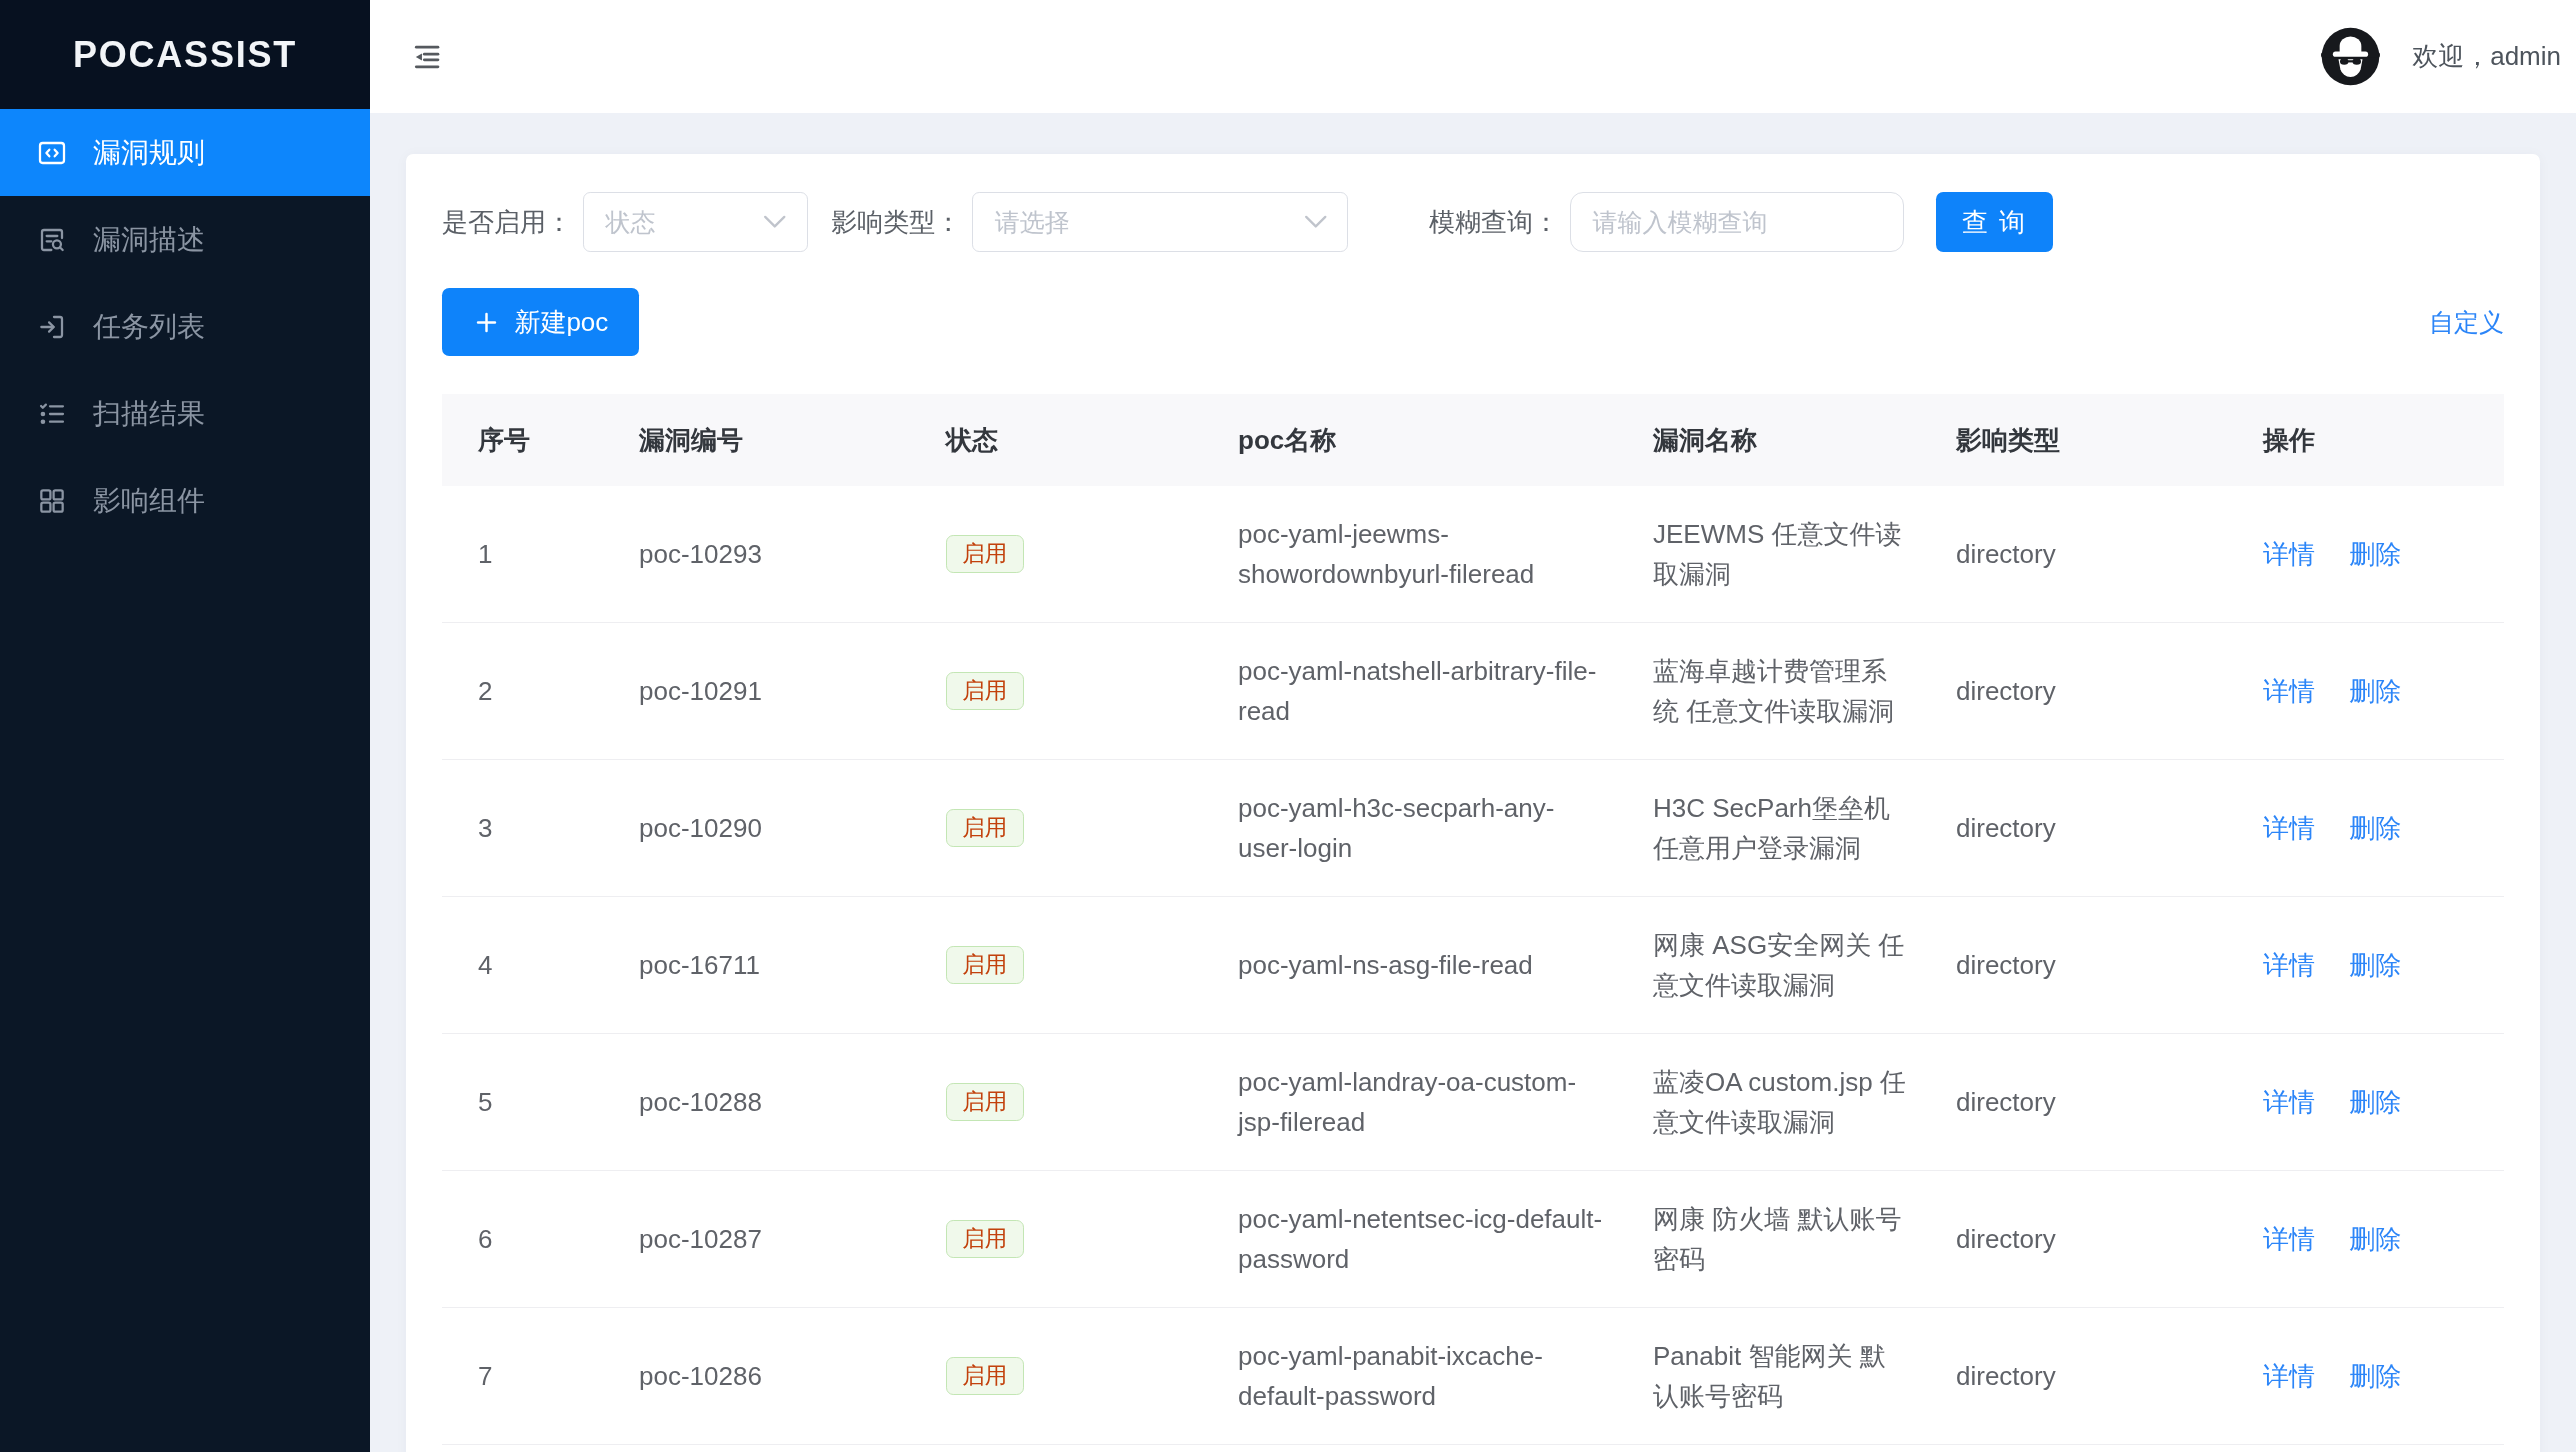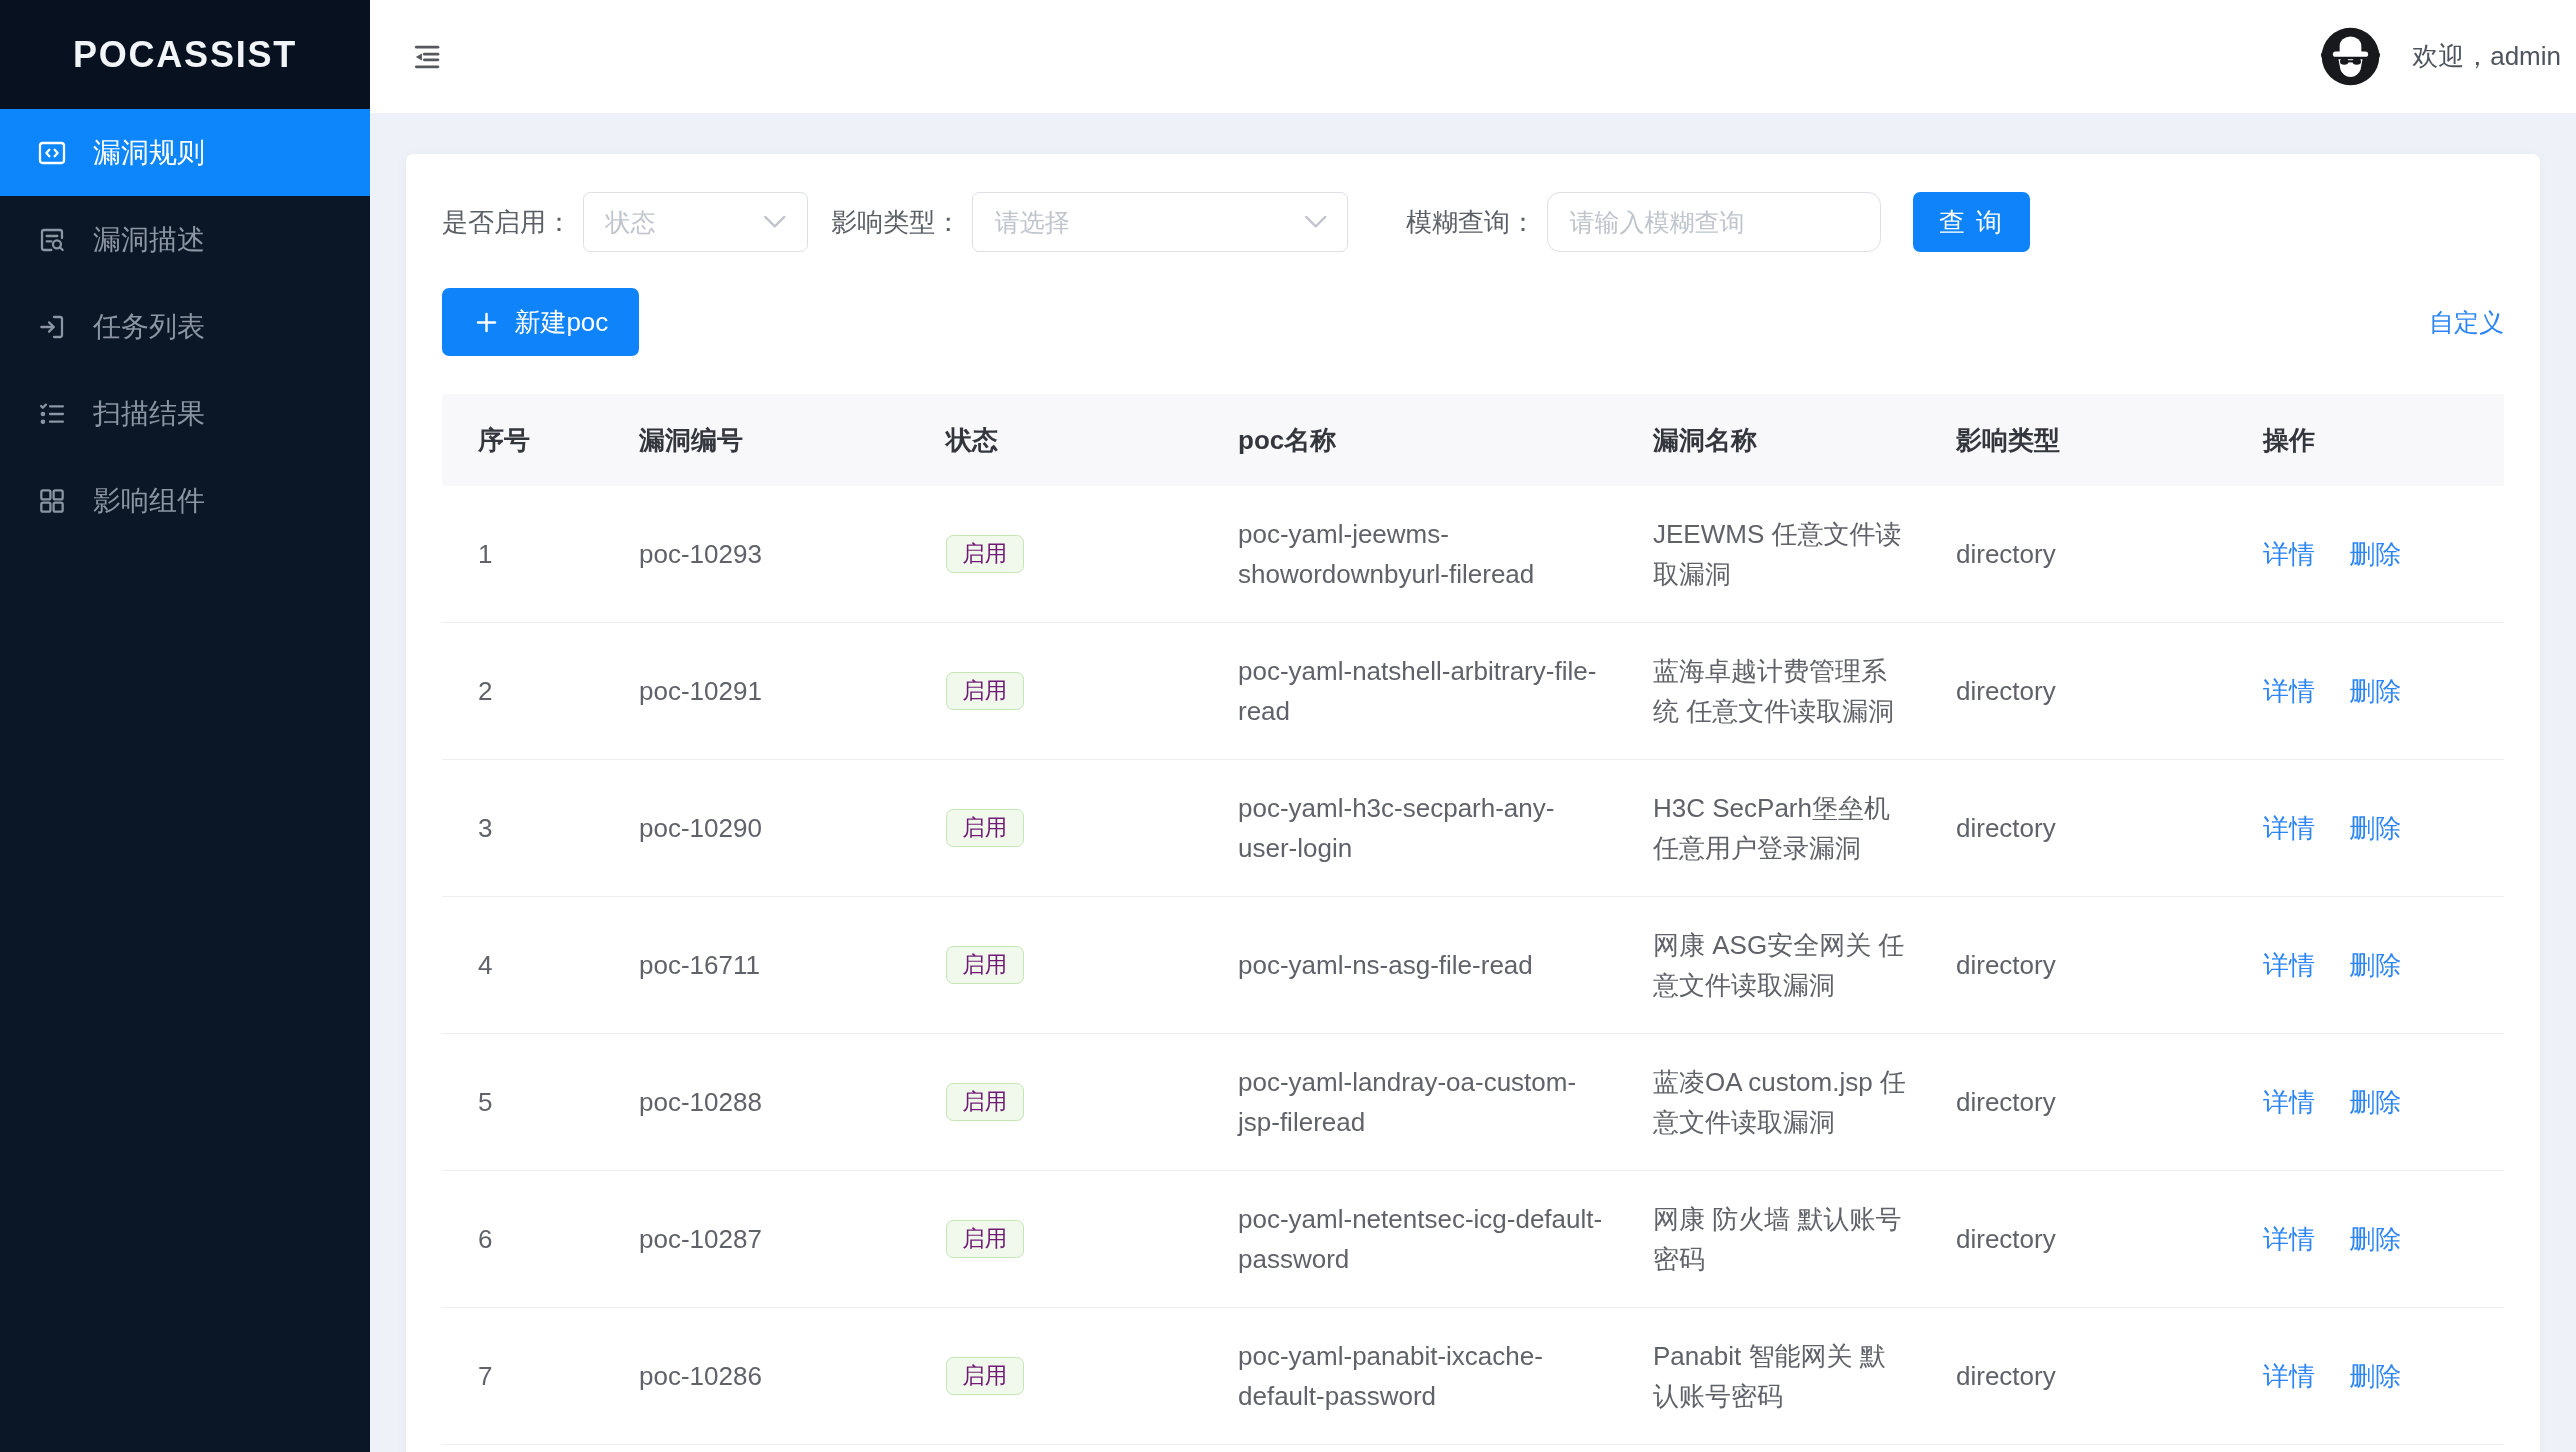--- a/index.html
+++ b/index.html
@@ -29,21 +29,21 @@
   .avatar svg { width:61px; height:61px; }
   .welcome { font-size:26px; color:#4d545c; }
 
   .content { flex:1; padding:41px 36px 0 36px; }
   .card { background:#ffffff; border-radius:7.2px; min-height:1353px;
     padding:38px 36px 0 36px; box-shadow:0 1.8px 12.6px rgba(15,35,70,0.04); }
 
   
   .filters { display:flex; align-items:center; }
   .flabel { font-size:26px; color:#5b6067; margin-right:10.8px; white-space:nowrap; }
-  .ml26 { margin-left:23.5px; } .ml64 { margin-left:58px; }
+  .ml26 { margin-left:23.5px; } .ml64 { margin-left:81px; }
   .select { height:60px; border:1.8px solid #dcdfe6; border-radius:7.2px; background:#fff;
     display:flex; align-items:center; justify-content:space-between;
     padding:0 20px 0 21.6px; cursor:pointer; }
   .sel-status { width:225px; } .sel-type { width:376px; }
   .select .ph { font-size:25px; color:#bfc4cd; }
   .select svg { width:23.5px; height:15.3px; flex:none; }
   .finput { width:334px; height:60px; border:1.8px solid #dcdfe6; border-radius:13px;
     font-size:25px; color:#333; padding:0 21.6px; outline:none;
     font-family:"Liberation Sans","DejaVu Sans",sans-serif; }
   .finput::placeholder { color:#bfc4cd; }
@@ -61,21 +61,21 @@
 
   
   .table { margin-top:38px; font-size:26px; }
   .thead, .tr { display:grid;
     grid-template-columns:197px 307px 292px 415px 303px 307px 1fr; align-items:center; }
   .thead { height:92px; background:#f8f8fa; color:#33373d; font-weight:700; }
   .th, .td { padding-right:43px; }
   .th:first-child, .td:first-child { padding-left:36px; }
   .tr { min-height:137px; border-bottom:1.8px solid #eeeef1; color:#5f6268; }
   .td-wrap { line-height:1.55; padding-right:47px; overflow-wrap:break-word; }
-  .badge { display:inline-block; font-size:22.5px; color:#701a75; background:#f0f9eb;
+  .badge { display:inline-block; font-size:22.5px; color:#c2410c; background:#f0f9eb;
     border:1.8px solid #c3e6b4; border-radius:7.2px; padding:7.2px 15.3px; line-height:1; }
   .link { color:#2b85f8; cursor:pointer; text-decoration:none; }
   .link + .link { margin-left:27px; }
 </style>
 </head>
 <body>
 
 <div class="app">
 
   <aside class="sidebar">

